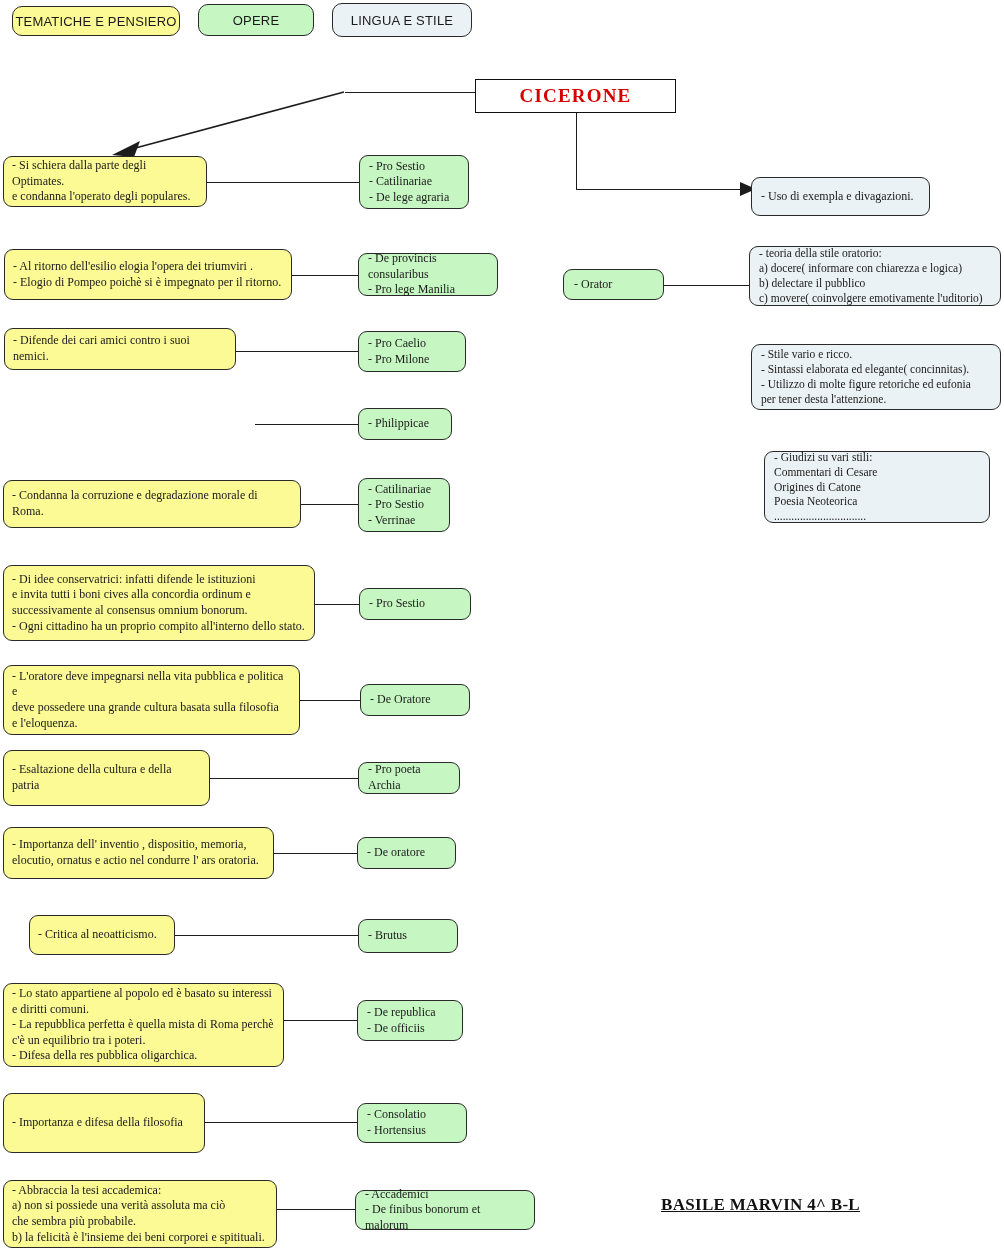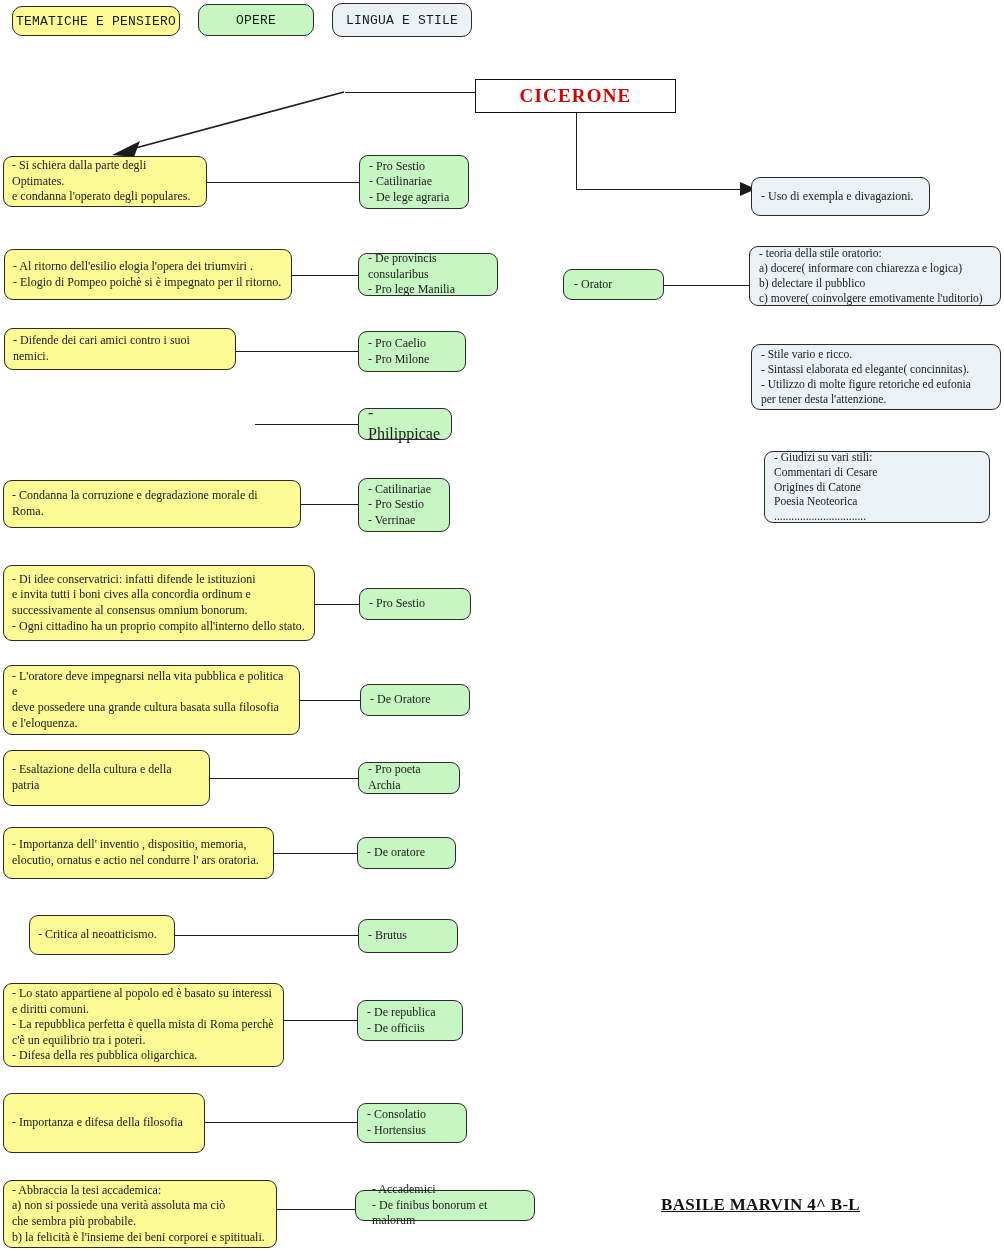--- a/index.html
+++ b/index.html
@@ -37,21 +37,21 @@
 
   
   .chip{
     position:absolute;
     box-sizing:border-box;
     border:1px solid #2a2a2a;
     border-radius:10px;
     display:flex;
     align-items:center;
     justify-content:center;
-    font-family:Liberation Mono, monospace;
+    font-family:Liberation Sans, sans-serif;
     font-size:13px;
     letter-spacing:.2px;
     color:#1a1a1a;
     z-index:3;
   }
   .chip.yellow{background:#FCFA95;}
   .chip.green{background:#C6F7C2;}
   .chip.blue{background:#EBF2F5;}
 
   
@@ -205,21 +205,21 @@
 - De lege agraria</span>
   </div>
   <div class="box green" style="left:358px;top:253px;width:140px;height:43px;padding:5px 9px;font-size:12px;">
     <span class="txt">-  De provincis consularibus
 -  Pro lege Manilia</span>
   </div>
   <div class="box green" style="left:358px;top:331px;width:108px;height:41px;padding:5px 9px;font-size:12px;">
     <span class="txt">- Pro Caelio
 - Pro Milone</span>
   </div>
-  <div class="box green" style="left:358px;top:408px;width:94px;height:32px;padding:5px 9px;font-size:16px;">
+  <div class="box green" style="left:358px;top:408px;width:94px;height:32px;padding:5px 9px;font-size:12px;">
     <span class="txt">- Philippicae</span>
   </div>
   <div class="box green" style="left:358px;top:478px;width:92px;height:54px;padding:5px 9px;font-size:12px;">
     <span class="txt">- Catilinariae
 -  Pro Sestio
 - Verrinae</span>
   </div>
   <div class="box green" style="left:359px;top:588px;width:112px;height:32px;padding:5px 9px;font-size:12px;">
     <span class="txt">- Pro Sestio</span>
   </div>
@@ -236,21 +236,21 @@
     <span class="txt">- Brutus</span>
   </div>
   <div class="box green" style="left:357px;top:1000px;width:106px;height:41px;padding:5px 9px;font-size:12px;">
     <span class="txt">-  De republica
 -  De officiis</span>
   </div>
   <div class="box green" style="left:357px;top:1103px;width:110px;height:40px;padding:5px 9px;font-size:12px;">
     <span class="txt">-  Consolatio
 -  Hortensius</span>
   </div>
-  <div class="box green" style="left:355px;top:1190px;width:180px;height:31px;padding:5px 16px;font-size:12px;">
+  <div class="box green" style="left:355px;top:1190px;width:180px;height:40px;padding:5px 9px;font-size:12px;">
     <span class="txt">-  Accademici
 -  De finibus bonorum et malorum</span>
   </div>
 
   <div class="box blue" style="left:751px;top:177px;width:179px;height:39px;padding:5px 9px;font-size:12px;">
     <span class="txt">- Uso di exempla e divagazioni.</span>
   </div>
 
   <div class="box green" style="left:563px;top:269px;width:101px;height:31px;padding:5px 10px;font-size:12px;">
     <span class="txt">-  Orator</span>

